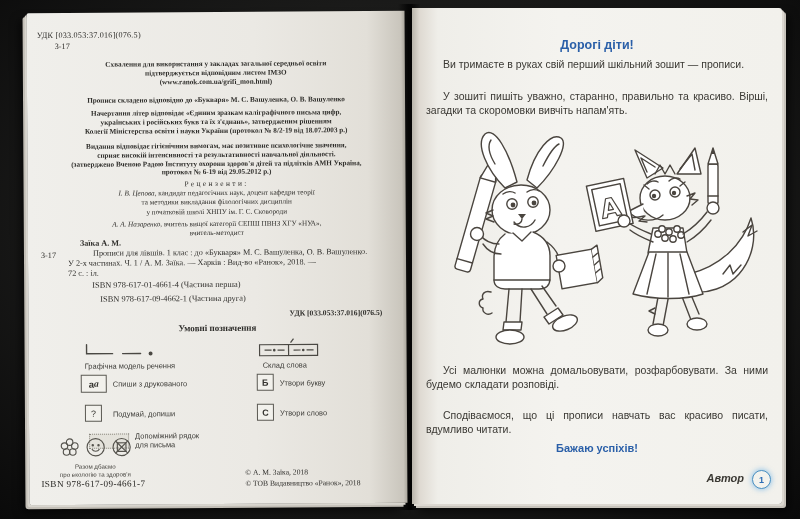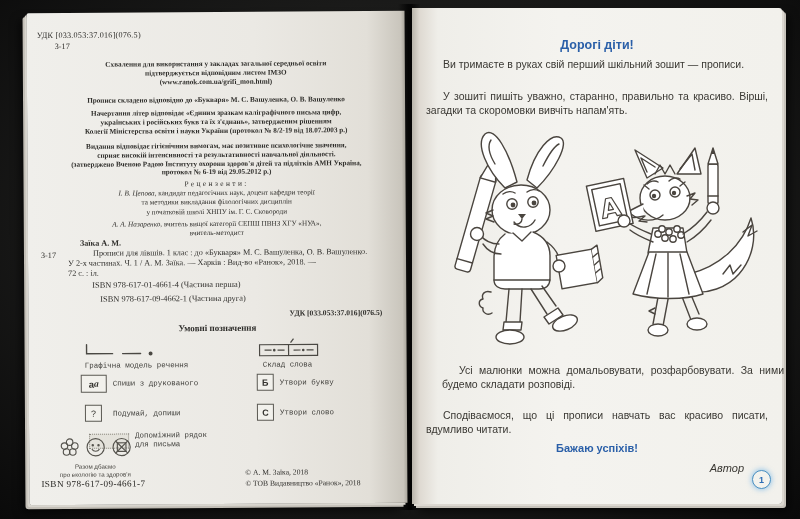--- a/index.html
+++ b/index.html
@@ -33,44 +33,44 @@
   .l-rev1{top:177px;font-size:7.2px;line-height:9.4px;}
   .l-rev2{top:208px;font-size:7.2px;line-height:9.4px;}
   .l-catcode{left:13px;top:238px;font-size:8.2px;}
   .l-catalog{left:40px;top:226px;width:332px;font-size:8.2px;line-height:10px;}
   .l-cat-author{padding-left:12px;font-weight:bold;}
   .l-cat-entry{text-indent:25px;}
   .l-isbn1{left:64px;top:268px;font-size:8.4px;}
   .l-isbn2{left:64px;top:282px;font-size:8.4px;margin-left:8px;}
   .l-udk2{right:24px;top:297px;font-size:7.6px;font-weight:bold;}
   .l-legend-title{top:311px;font-size:9px;font-weight:bold;}
-  .lg{position:absolute;font-family:Liberation Mono, monospace;
+  .lg{position:absolute;font-family:Liberation Sans, sans-serif;
       font-size:7.5px;color:#3d3c38;}
   .sym{position:absolute;border:1px solid #5a5852;color:#33322e;background:#f2f1ec;
        display:flex;align-items:center;justify-content:center;
        font-family:"Liberation Sans","DejaVu Sans",sans-serif;}
   .sym-copy{left:52px;top:362px;width:24px;height:16px;font-size:9.5px;font-weight:bold;}
   .sym-copy .it{font-family:"Liberation Serif",serif;font-style:italic;font-weight:bold;}
   .sym-b{left:228px;top:362px;width:15px;height:15px;font-size:9px;font-weight:bold;}
   .sym-q{left:56px;top:392px;width:15px;height:15px;font-size:9px;}
   .sym-c{left:228px;top:392px;width:15px;height:15px;font-size:9px;font-weight:bold;}
   .sym-helper{left:60px;top:421px;width:38px;height:13px;border:1px dotted #8a877f;background:#e4e2db;}
   .eco-row{left:30px;top:424px;display:flex;gap:5px;}
   .eco-cap{left:2px;top:450px;width:128px;text-align:center;font-size:6.2px;line-height:7.5px;color:#46443f;}
   .l-isbn-bottom{left:12px;top:466px;font-size:9.2px;letter-spacing:.4px;color:#262522;}
   .l-copy{left:216px;top:455px;font-size:7.6px;line-height:11px;}
   
   .r-title{top:30px;font-size:12.5px;font-weight:bold;color:#2a5fa8;}
   .r-par{left:14px;width:342px;font-size:10.5px;line-height:13.5px;text-align:justify;text-indent:17px;color:#3a3833;}
   .r-p1{top:50px;}
   .r-p2{top:82px;}
-  .r-p3{top:356px;margin-left:16px;}
+  .r-p3{top:356px;}
   .r-p4{top:386px;margin-top:15px;}
   .r-wish{top:434px;font-size:11px;font-weight:bold;color:#2a5fa8;}
-  .r-sig{right:38px;top:454px;font-size:11px;font-style:italic;color:#3a3833;}
+  .r-sig{right:38px;top:464px;font-size:11px;font-style:italic;color:#3a3833;font-weight:bold;}
   .r-illu{left:13px;top:114px;width:340px;height:240px;}
   .badge{left:340px;top:462px;width:17px;height:17px;border-radius:50%;
     border:1.4px solid #4a8fc0;color:#2d6db5;background:#f3f3ee;
     display:flex;align-items:center;justify-content:center;font-size:9px;font-weight:bold;
     box-shadow:0 0 5px 1px rgba(90,170,230,.55);}
 </style>
 </head>
 <body>
 
 <div class="stage">

